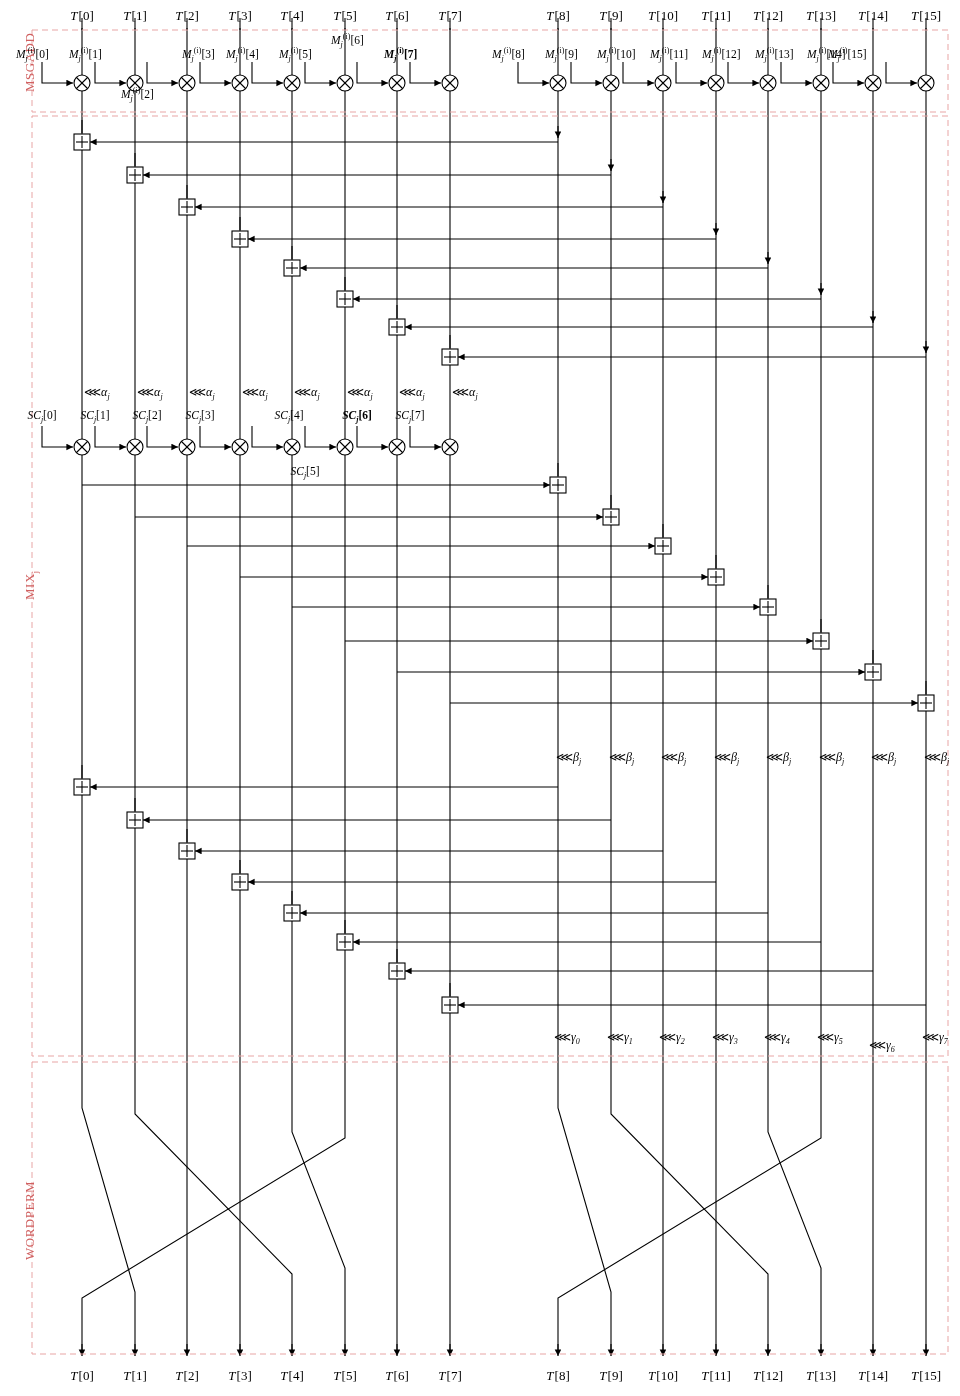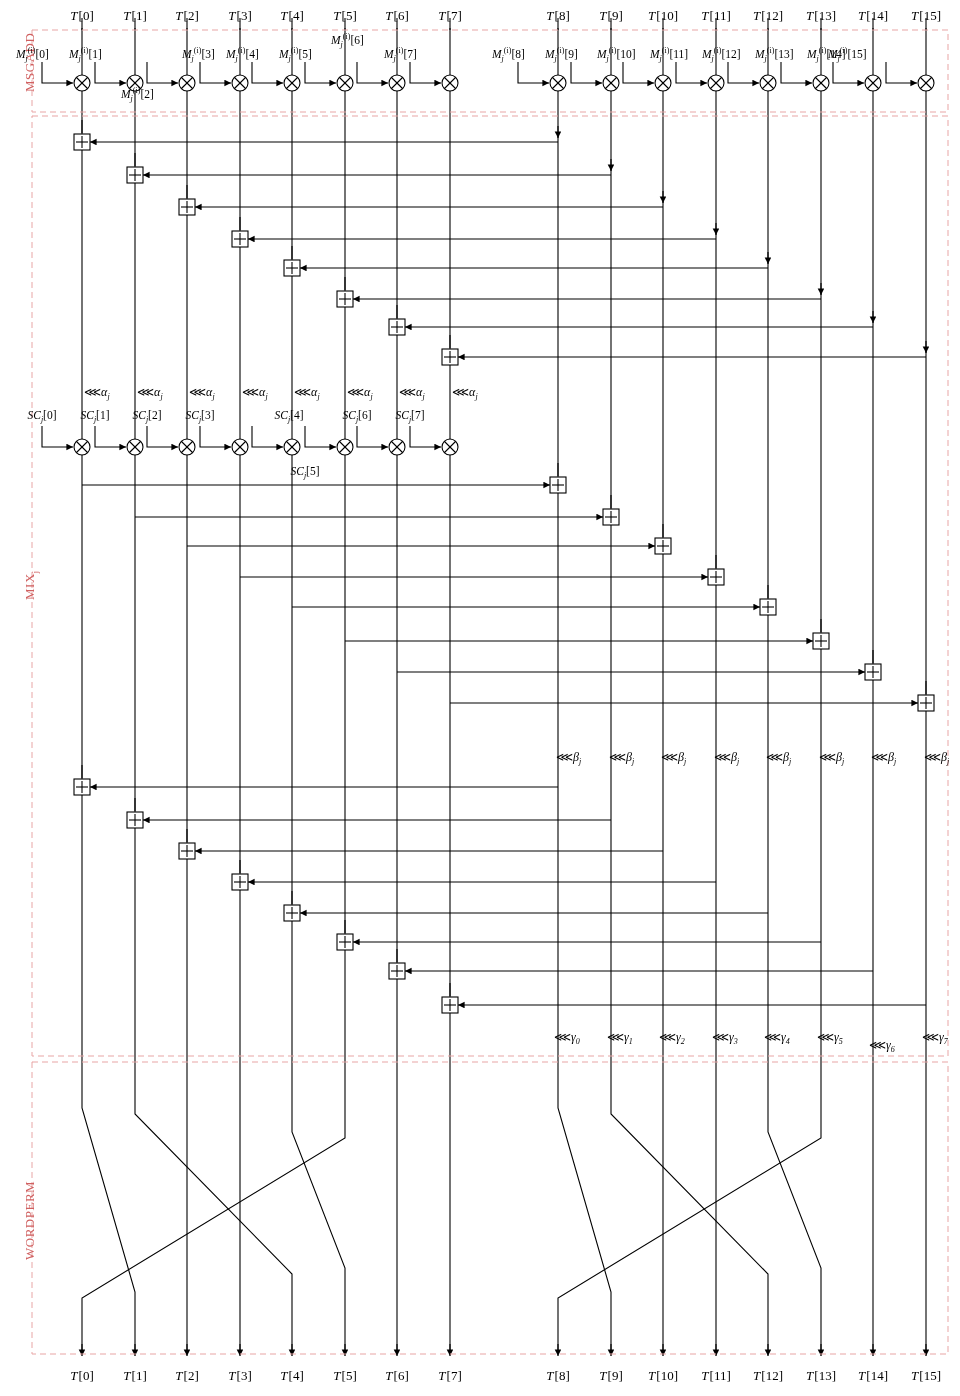--- a/index.html
+++ b/index.html
@@ -346,21 +346,21 @@
       <div class="lbl" style="left: 821px; top: 8px; font-size: 13px; transform: translateX(-50%);"><i>T</i> [13]</div>
       <div class="lbl" style="left: 873px; top: 8px; font-size: 13px; transform: translateX(-50%);"><i>T</i> [14]</div>
       <div class="lbl" style="left: 926px; top: 8px; font-size: 13px; transform: translateX(-50%);"><i>T</i> [15]</div>
       <div class="lbl" style="left: 16px; top: 46px; font-size: 11.5px;"><i>M</i><span class="sub"><i>j</i></span><span class="sup">(i)</span>[0]</div>
       <div class="lbl" style="left: 69px; top: 46px; font-size: 11.5px;"><i>M</i><span class="sub"><i>j</i></span><span class="sup">(i)</span>[1]</div>
       <div class="lbl" style="left: 121px; top: 46px; font-size: 11.5px; margin-top: 40px;"><i>M</i><span class="sub"><i>j</i></span><span class="sup">(i)</span>[2]</div>
       <div class="lbl" style="left: 174px; top: 46px; font-size: 11.5px; margin-left: 8px;"><i>M</i><span class="sub"><i>j</i></span><span class="sup">(i)</span>[3]</div>
       <div class="lbl" style="left: 226px; top: 46px; font-size: 11.5px;"><i>M</i><span class="sub"><i>j</i></span><span class="sup">(i)</span>[4]</div>
       <div class="lbl" style="left: 279px; top: 46px; font-size: 11.5px; font-family: Liberation Serif, serif;"><i>M</i><span class="sub"><i>j</i></span><span class="sup">(i)</span>[5]</div>
       <div class="lbl" style="left: 331px; top: 32px; font-size: 11.5px;"><i>M</i><span class="sub"><i>j</i></span><span class="sup">(i)</span>[6]</div>
-      <div class="lbl" style="left: 384px; top: 46px; font-size: 11.5px;"><i>M</i><span class="sub"><i>j</i></span><span class="sup">(i)</span>[7]</div>
+      <div class="lbl" style="left: 384px; top: 46px; font-size: 11.5px; font-weight: bold;"><i>M</i><span class="sub"><i>j</i></span><span class="sup">(i)</span>[7]</div>
       <div class="lbl" style="left: 492px; top: 46px; font-size: 11.5px;"><i>M</i><span class="sub"><i>j</i></span><span class="sup">(i)</span>[8]</div>
       <div class="lbl" style="left: 545px; top: 46px; font-size: 11.5px;"><i>M</i><span class="sub"><i>j</i></span><span class="sup">(i)</span>[9]</div>
       <div class="lbl" style="left: 597px; top: 46px; font-size: 11.5px;"><i>M</i><span class="sub"><i>j</i></span><span class="sup">(i)</span>[10]</div>
       <div class="lbl" style="left: 650px; top: 46px; font-size: 11.5px; font-family: Liberation Serif, serif;"><i>M</i><span class="sub"><i>j</i></span><span class="sup">(i)</span>[11]</div>
       <div class="lbl" style="left: 702px; top: 46px; font-size: 11.5px;"><i>M</i><span class="sub"><i>j</i></span><span class="sup">(i)</span>[12]</div>
       <div class="lbl" style="left: 755px; top: 46px; font-size: 11.5px;"><i>M</i><span class="sub"><i>j</i></span><span class="sup">(i)</span>[13]</div>
       <div class="lbl" style="left: 807px; top: 46px; font-size: 11.5px; font-family: Liberation Serif, serif;"><i>M</i><span class="sub"><i>j</i></span><span class="sup">(i)</span>[14]</div>
       <div class="lbl" style="left: 828px; top: 46px; font-size: 11.5px;"><i>M</i><span class="sub"><i>j</i></span><span class="sup">(i)</span>[15]</div>
       <div class="lbl" style="left: 84px; top: 385px; font-size: 12px;">⋘<i>α</i><span class="sub"><i>j</i></span></div>
       <div class="lbl" style="left: 137px; top: 385px; font-size: 12px;">⋘<i>α</i><span class="sub"><i>j</i></span></div>
@@ -369,21 +369,21 @@
       <div class="lbl" style="left: 294px; top: 385px; font-size: 12px;">⋘<i>α</i><span class="sub"><i>j</i></span></div>
       <div class="lbl" style="left: 347px; top: 385px; font-size: 12px;">⋘<i>α</i><span class="sub"><i>j</i></span></div>
       <div class="lbl" style="left: 399px; top: 385px; font-size: 12px;">⋘<i>α</i><span class="sub"><i>j</i></span></div>
       <div class="lbl" style="left: 452px; top: 385px; font-size: 12px;">⋘<i>α</i><span class="sub"><i>j</i></span></div>
       <div class="lbl" style="left: 42px; top: 409px; font-size: 11.5px; transform: translateX(-50%);"><i>SC</i><span class="sub"><i>j</i></span>[0]</div>
       <div class="lbl" style="left: 95px; top: 409px; font-size: 11.5px; transform: translateX(-50%);"><i>SC</i><span class="sub"><i>j</i></span>[1]</div>
       <div class="lbl" style="left: 147px; top: 409px; font-size: 11.5px; transform: translateX(-50%);"><i>SC</i><span class="sub"><i>j</i></span>[2]</div>
       <div class="lbl" style="left: 200px; top: 409px; font-size: 11.5px; transform: translateX(-50%);"><i>SC</i><span class="sub"><i>j</i></span>[3]</div>
       <div class="lbl" style="left: 252px; top: 409px; font-size: 11.5px; transform: translateX(-50%); margin-left: 37px;"><i>SC</i><span class="sub"><i>j</i></span>[4]</div>
       <div class="lbl" style="left: 305px; top: 429px; font-size: 11.5px; transform: translateX(-50%); margin-top: 36px;"><i>SC</i><span class="sub"><i>j</i></span>[5]</div>
-      <div class="lbl" style="left: 357px; top: 409px; font-size: 11.5px; transform: translateX(-50%);"><i>SC</i><span class="sub"><i>j</i></span>[6]</div>
+      <div class="lbl" style="left: 357px; top: 409px; font-size: 11.5px; transform: translateX(-50%); font-weight: bold;"><i>SC</i><span class="sub"><i>j</i></span>[6]</div>
       <div class="lbl" style="left: 410px; top: 409px; font-size: 11.5px; transform: translateX(-50%);"><i>SC</i><span class="sub"><i>j</i></span>[7]</div>
       <div class="lbl" style="left: 556px; top: 750px; font-size: 12px;">⋘<i>β</i><span class="sub"><i>j</i></span></div>
       <div class="lbl" style="left: 609px; top: 750px; font-size: 12px;">⋘<i>β</i><span class="sub"><i>j</i></span></div>
       <div class="lbl" style="left: 661px; top: 750px; font-size: 12px;">⋘<i>β</i><span class="sub"><i>j</i></span></div>
       <div class="lbl" style="left: 714px; top: 750px; font-size: 12px;">⋘<i>β</i><span class="sub"><i>j</i></span></div>
       <div class="lbl" style="left: 766px; top: 750px; font-size: 12px;">⋘<i>β</i><span class="sub"><i>j</i></span></div>
       <div class="lbl" style="left: 819px; top: 750px; font-size: 12px;">⋘<i>β</i><span class="sub"><i>j</i></span></div>
       <div class="lbl" style="left: 871px; top: 750px; font-size: 12px;">⋘<i>β</i><span class="sub"><i>j</i></span></div>
       <div class="lbl" style="left: 924px; top: 750px; font-size: 12px;">⋘<i>β</i><span class="sub"><i>j</i></span></div>
       <div class="lbl" style="left: 554px; top: 1030px; font-size: 12px;">⋘<i>γ</i><span class="sub"><i>0</i></span></div>

